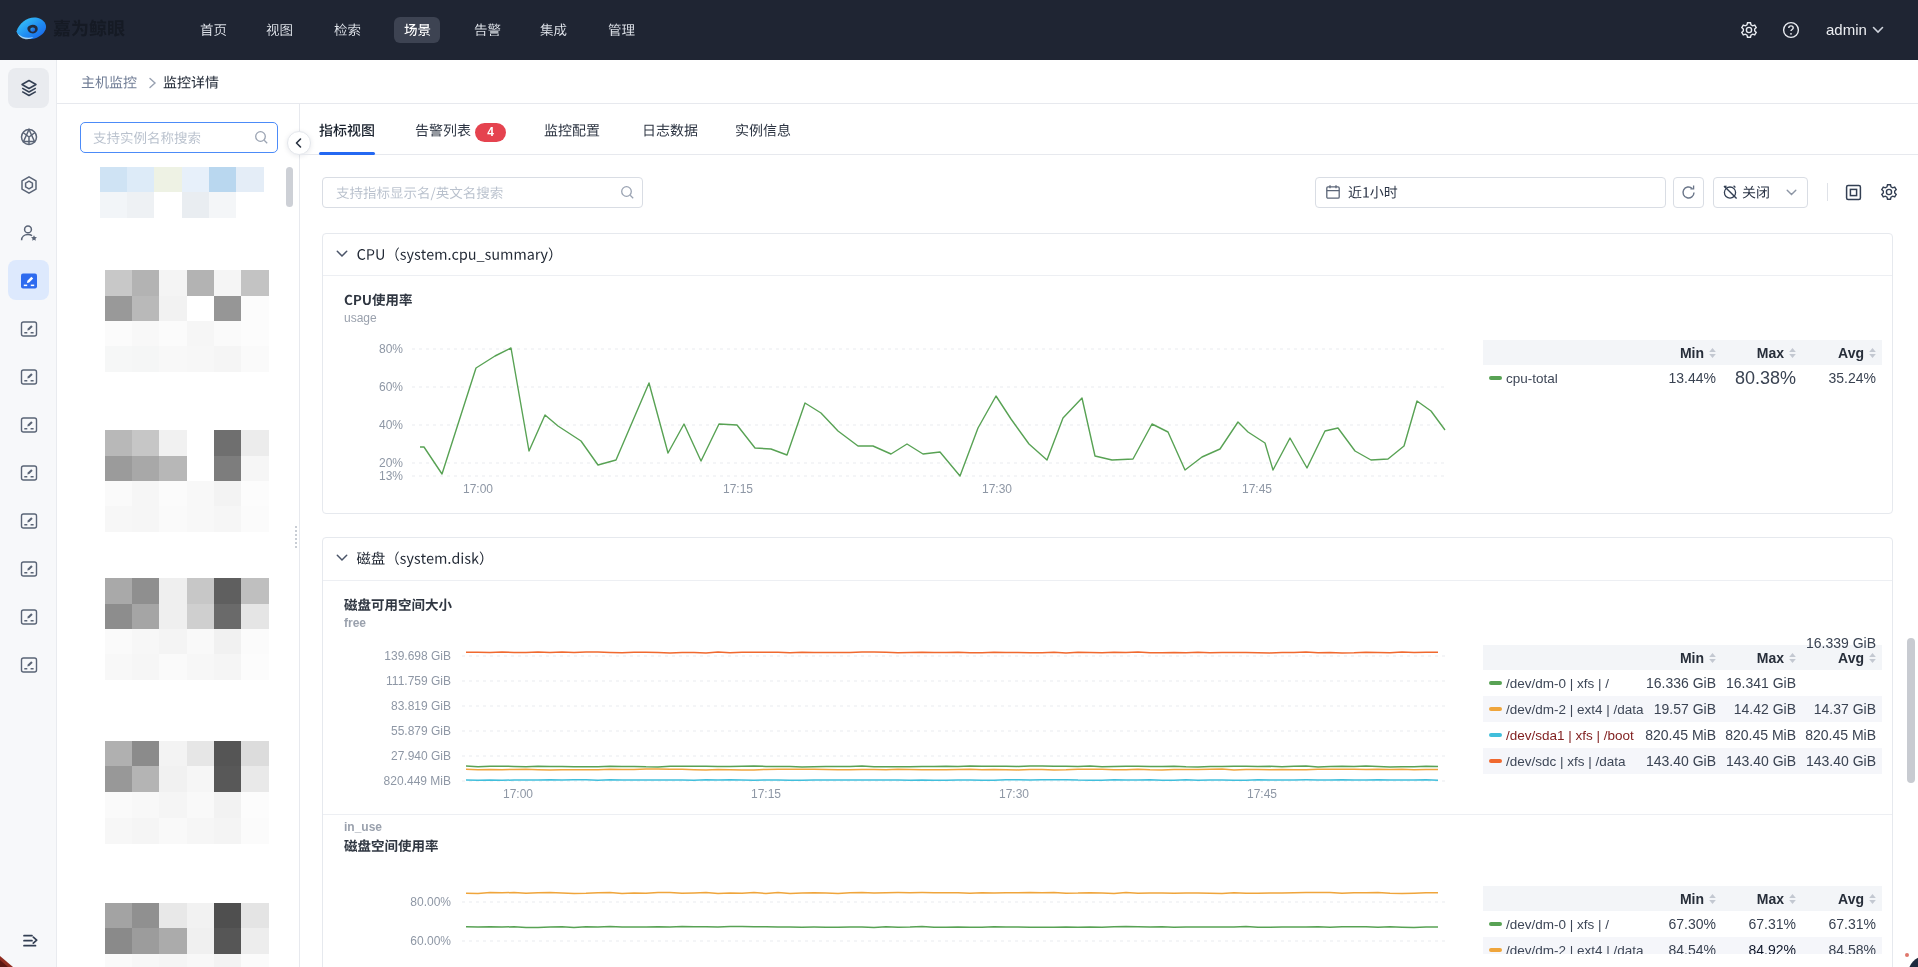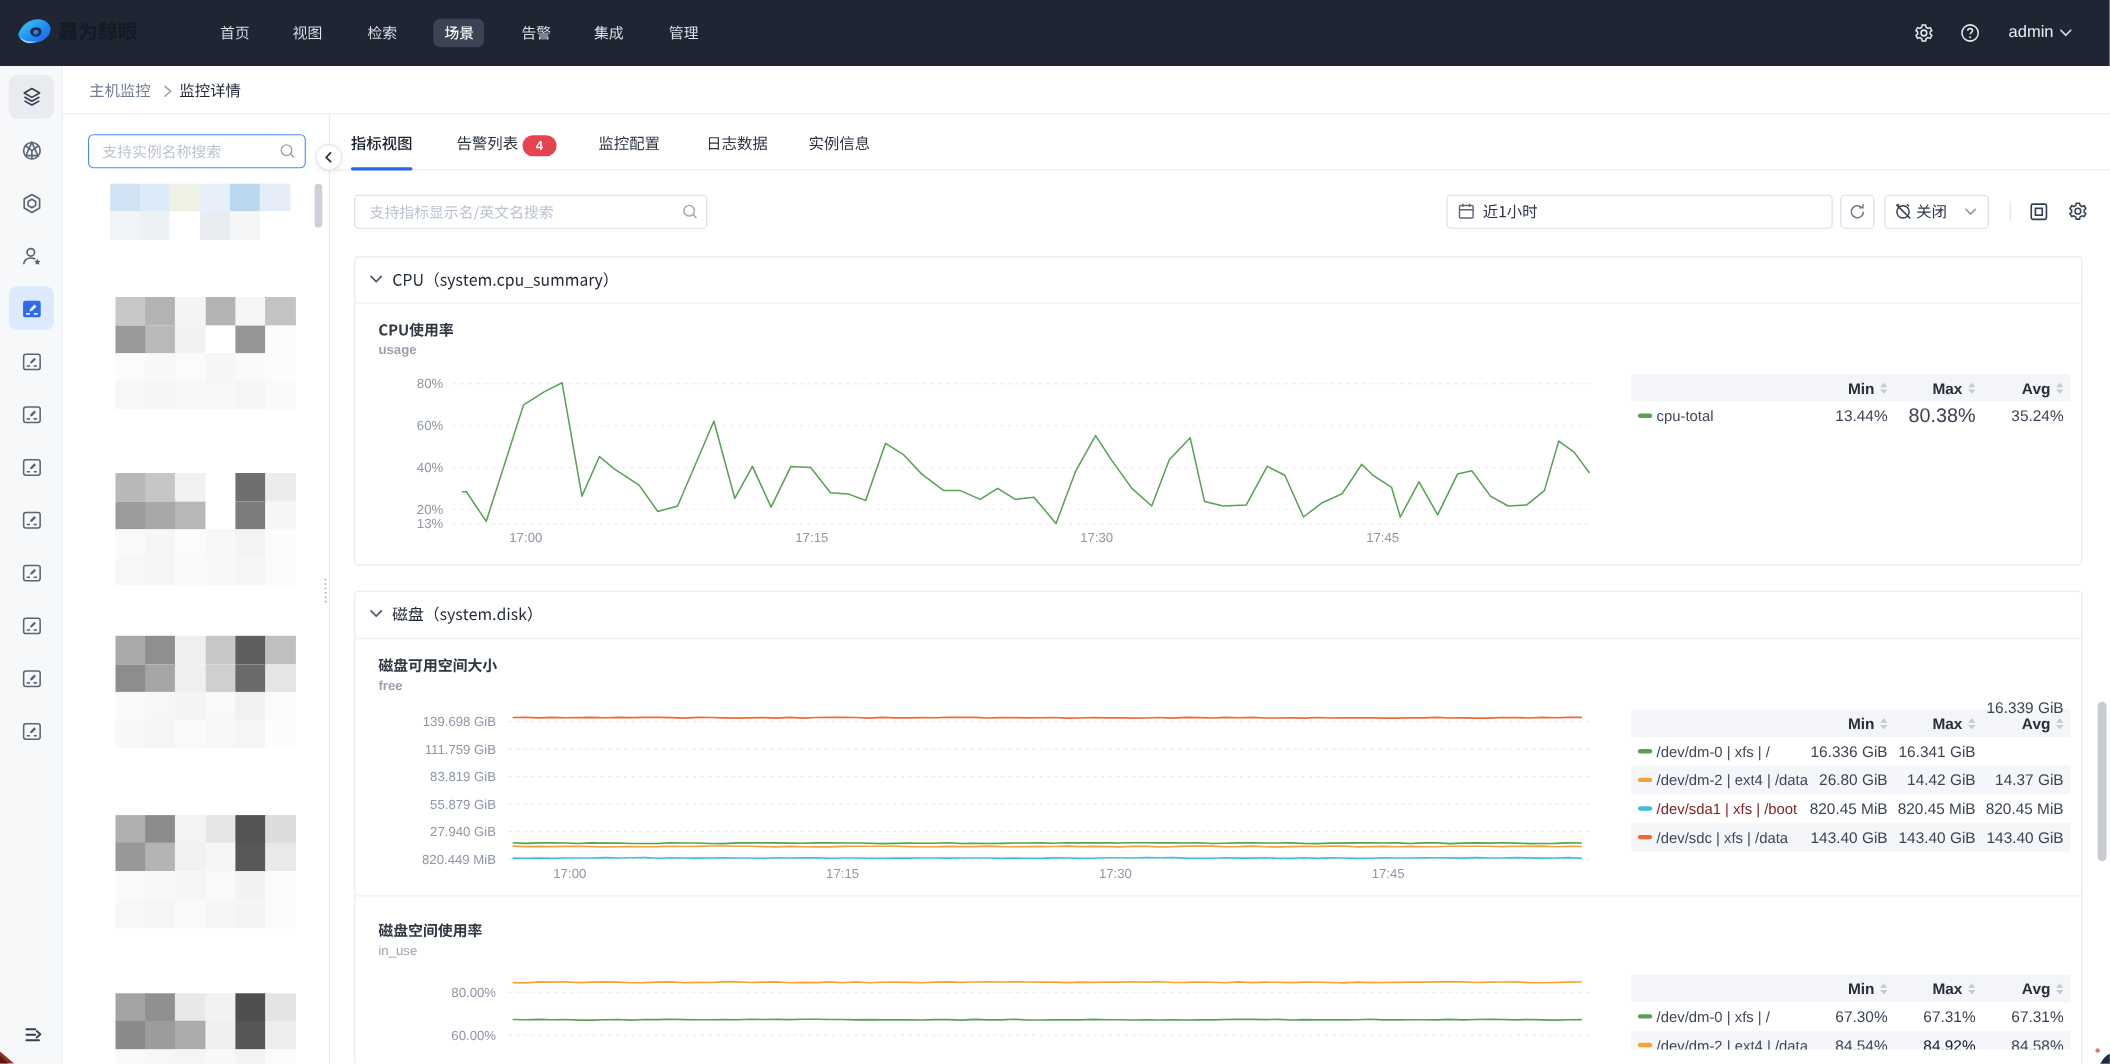--- a/index.html
+++ b/index.html
@@ -433,21 +433,21 @@
 <div style="position:absolute;left:356px;top:247.2px;">
       <svg class="" width="207" height="15" viewBox="0 -12.8 207 15.1" style="display:block;overflow:visible">
         <path d="M5.5 0.2C6.8 0.2 7.9 -0.4 8.7 -1.3L8 -2.2C7.3 -1.4 6.5 -1 5.5 -1C3.5 -1 2.2 -2.7 2.2 -5.4C2.2 -8 3.6 -9.6 5.6 -9.6C6.5 -9.6 7.2 -9.2 7.7 -8.6L8.5 -9.5C7.9 -10.2 6.8 -10.8 5.6 -10.8C2.9 -10.8 0.8 -8.7 0.8 -5.3C0.8 -1.9 2.8 0.2 5.5 0.2Z M10.7 0H12V-4.2H13.8C16.1 -4.2 17.7 -5.3 17.7 -7.5C17.7 -9.8 16.1 -10.6 13.7 -10.6H10.7ZM12 -5.3V-9.5H13.6C15.4 -9.5 16.4 -9.1 16.4 -7.5C16.4 -6 15.5 -5.3 13.6 -5.3Z M23.7 0.2C25.8 0.2 27.5 -1 27.5 -4.4V-10.6H26.2V-4.4C26.2 -1.8 25.1 -1 23.7 -1C22.3 -1 21.2 -1.8 21.2 -4.4V-10.6H19.9V-4.4C19.9 -1 21.5 0.2 23.7 0.2Z M39 -5.5C39 -2.7 40.1 -0.4 41.8 1.4L42.7 0.9C41 -0.8 40 -2.9 40 -5.5C40 -8.1 41 -10.2 42.7 -12L41.8 -12.4C40.1 -10.6 39 -8.3 39 -5.5Z M46.8 0.2C48.6 0.2 49.6 -0.9 49.6 -2.1C49.6 -3.6 48.4 -4.1 47.2 -4.5C46.4 -4.9 45.5 -5.2 45.5 -5.9C45.5 -6.5 46 -7 47 -7C47.7 -7 48.3 -6.7 48.8 -6.4L49.4 -7.2C48.8 -7.7 48 -8.1 47 -8.1C45.3 -8.1 44.3 -7.1 44.3 -5.8C44.3 -4.5 45.5 -4 46.6 -3.6C47.4 -3.2 48.4 -2.9 48.4 -2.1C48.4 -1.4 47.9 -0.8 46.8 -0.8C45.9 -0.8 45.2 -1.2 44.5 -1.8L43.8 -0.9C44.6 -0.3 45.7 0.2 46.8 0.2Z M51.6 3.4C53.2 3.4 54 2.2 54.6 0.7L57.5 -7.9H56.2L54.8 -3.5C54.6 -2.8 54.4 -2 54.2 -1.3H54.1C53.8 -2 53.6 -2.8 53.3 -3.5L51.7 -7.9H50.4L53.5 0L53.3 0.6C53 1.6 52.5 2.3 51.6 2.3C51.4 2.3 51.1 2.2 51 2.2L50.7 3.2C51 3.3 51.3 3.4 51.6 3.4Z M61.1 0.2C63 0.2 64 -0.9 64 -2.1C64 -3.6 62.7 -4.1 61.6 -4.5C60.7 -4.9 59.9 -5.2 59.9 -5.9C59.9 -6.5 60.3 -7 61.3 -7C62 -7 62.6 -6.7 63.1 -6.4L63.8 -7.2C63.2 -7.7 62.3 -8.1 61.3 -8.1C59.6 -8.1 58.6 -7.1 58.6 -5.8C58.6 -4.5 59.8 -4 60.9 -3.6C61.8 -3.2 62.7 -2.9 62.7 -2.1C62.7 -1.4 62.2 -0.8 61.2 -0.8C60.2 -0.8 59.5 -1.2 58.8 -1.8L58.2 -0.9C58.9 -0.3 60 0.2 61.1 0.2Z M68.3 0.2C68.8 0.2 69.3 0 69.8 -0.1L69.5 -1.1C69.3 -1 68.9 -0.9 68.6 -0.9C67.7 -0.9 67.4 -1.4 67.4 -2.4V-6.8H69.5V-7.9H67.4V-10.1H66.3L66.1 -7.9L64.9 -7.8V-6.8H66.1V-2.4C66.1 -0.9 66.6 0.2 68.3 0.2Z M74.5 0.2C75.6 0.2 76.4 -0.2 77.1 -0.6L76.6 -1.5C76 -1.1 75.4 -0.9 74.6 -0.9C73.2 -0.9 72.1 -1.9 72 -3.6H77.3C77.4 -3.8 77.4 -4.1 77.4 -4.4C77.4 -6.6 76.3 -8.1 74.3 -8.1C72.5 -8.1 70.7 -6.5 70.7 -3.9C70.7 -1.3 72.4 0.2 74.5 0.2ZM72 -4.6C72.2 -6.1 73.2 -7 74.3 -7C75.5 -7 76.2 -6.2 76.2 -4.6Z M79.3 0H80.7V-5.7C81.4 -6.5 82.1 -6.9 82.6 -6.9C83.7 -6.9 84.1 -6.3 84.1 -4.8V0H85.4V-5.7C86.2 -6.5 86.8 -6.9 87.4 -6.9C88.4 -6.9 88.9 -6.3 88.9 -4.8V0H90.2V-5C90.2 -7 89.4 -8.1 87.8 -8.1C86.9 -8.1 86 -7.5 85.2 -6.6C84.9 -7.5 84.3 -8.1 83 -8.1C82.1 -8.1 81.3 -7.5 80.6 -6.7H80.6L80.4 -7.9H79.3Z M93.5 0.2C94 0.2 94.4 -0.2 94.4 -0.8C94.4 -1.4 94 -1.8 93.5 -1.8C92.9 -1.8 92.5 -1.4 92.5 -0.8C92.5 -0.2 92.9 0.2 93.5 0.2Z M99.9 0.2C100.8 0.2 101.7 -0.2 102.5 -0.8L101.9 -1.7C101.4 -1.3 100.7 -0.9 100 -0.9C98.6 -0.9 97.6 -2.1 97.6 -3.9C97.6 -5.7 98.6 -7 100.1 -7C100.7 -7 101.2 -6.7 101.6 -6.3L102.3 -7.1C101.7 -7.6 101 -8.1 100 -8.1C98 -8.1 96.2 -6.6 96.2 -3.9C96.2 -1.3 97.8 0.2 99.9 0.2Z M104.2 3.3H105.5V0.7L105.5 -0.7C106.2 -0.1 107 0.2 107.7 0.2C109.5 0.2 111.1 -1.4 111.1 -4.1C111.1 -6.5 110 -8.1 108 -8.1C107 -8.1 106.2 -7.6 105.4 -7H105.4L105.3 -7.9H104.2ZM107.4 -0.9C106.9 -0.9 106.2 -1.1 105.5 -1.7V-5.9C106.3 -6.6 107 -7 107.6 -7C109.1 -7 109.7 -5.8 109.7 -4C109.7 -2.1 108.8 -0.9 107.4 -0.9Z M115.5 0.2C116.6 0.2 117.3 -0.4 118.1 -1.2H118.1L118.2 0H119.3V-7.9H118V-2.3C117.3 -1.4 116.7 -1 115.9 -1C114.8 -1 114.4 -1.6 114.4 -3V-7.9H113.1V-2.9C113.1 -0.9 113.8 0.2 115.5 0.2Z M120.8 2H128.6V1.2H120.8Z M132.2 0.2C134 0.2 135 -0.9 135 -2.1C135 -3.6 133.8 -4.1 132.6 -4.5C131.7 -4.9 130.9 -5.2 130.9 -5.9C130.9 -6.5 131.4 -7 132.4 -7C133.1 -7 133.6 -6.7 134.2 -6.4L134.8 -7.2C134.2 -7.7 133.3 -8.1 132.4 -8.1C130.6 -8.1 129.7 -7.1 129.7 -5.8C129.7 -4.5 130.8 -4 131.9 -3.6C132.8 -3.2 133.7 -2.9 133.7 -2.1C133.7 -1.4 133.2 -0.8 132.2 -0.8C131.3 -0.8 130.6 -1.2 129.9 -1.8L129.2 -0.9C130 -0.3 131 0.2 132.2 0.2Z M139.2 0.2C140.3 0.2 141 -0.4 141.8 -1.2H141.8L141.9 0H143V-7.9H141.7V-2.3C141 -1.4 140.4 -1 139.6 -1C138.5 -1 138.1 -1.6 138.1 -3V-7.9H136.8V-2.9C136.8 -0.9 137.5 0.2 139.2 0.2Z M145.7 0H147V-5.7C147.7 -6.5 148.4 -6.9 149 -6.9C150 -6.9 150.5 -6.3 150.5 -4.8V0H151.8V-5.7C152.5 -6.5 153.1 -6.9 153.8 -6.9C154.8 -6.9 155.2 -6.3 155.2 -4.8V0H156.5V-5C156.5 -7 155.8 -8.1 154.2 -8.1C153.2 -8.1 152.4 -7.5 151.6 -6.6C151.2 -7.5 150.6 -8.1 149.4 -8.1C148.4 -8.1 147.6 -7.5 146.9 -6.7H146.9L146.8 -7.9H145.7Z M159.1 0H160.4V-5.7C161.2 -6.5 161.8 -6.9 162.4 -6.9C163.4 -6.9 163.9 -6.3 163.9 -4.8V0H165.2V-5.7C165.9 -6.5 166.6 -6.9 167.2 -6.9C168.2 -6.9 168.6 -6.3 168.6 -4.8V0H170V-5C170 -7 169.2 -8.1 167.6 -8.1C166.6 -8.1 165.8 -7.5 165 -6.6C164.7 -7.5 164 -8.1 162.8 -8.1C161.9 -8.1 161.1 -7.5 160.4 -6.7H160.3L160.2 -7.9H159.1Z M174.3 0.2C175.3 0.2 176.2 -0.3 177 -0.9H177L177.1 0H178.2V-4.8C178.2 -6.8 177.4 -8.1 175.5 -8.1C174.2 -8.1 173.1 -7.5 172.4 -7L172.9 -6.1C173.5 -6.6 174.3 -7 175.3 -7C176.6 -7 176.9 -6 176.9 -5C173.5 -4.6 172.1 -3.8 172.1 -2C172.1 -0.6 173 0.2 174.3 0.2ZM174.7 -0.9C173.9 -0.9 173.3 -1.2 173.3 -2.1C173.3 -3.1 174.2 -3.8 176.9 -4.1V-1.9C176.1 -1.2 175.5 -0.9 174.7 -0.9Z M180.7 0H182V-5.1C182.6 -6.4 183.4 -6.9 184 -6.9C184.3 -6.9 184.5 -6.8 184.8 -6.8L185 -7.9C184.8 -8 184.5 -8.1 184.2 -8.1C183.3 -8.1 182.5 -7.4 181.9 -6.4H181.9L181.8 -7.9H180.7Z M186.5 3.4C188 3.4 188.8 2.2 189.4 0.7L192.4 -7.9H191.1L189.6 -3.5C189.4 -2.8 189.2 -2 189 -1.3H188.9C188.7 -2 188.4 -2.8 188.2 -3.5L186.6 -7.9H185.2L188.3 0L188.2 0.6C187.8 1.6 187.3 2.3 186.4 2.3C186.2 2.3 185.9 2.2 185.8 2.2L185.5 3.2C185.8 3.3 186.1 3.4 186.5 3.4Z M197 -5.5C197 -8.3 195.8 -10.6 194.1 -12.4L193.2 -12C194.9 -10.2 195.9 -8.1 195.9 -5.5C195.9 -2.9 194.9 -0.8 193.2 0.9L194.1 1.4C195.8 -0.4 197 -2.7 197 -5.5Z" fill="#232a36"></path>
       </svg>
     </div>
 <div style="position:absolute;left:344px;top:292.7px;">
       <svg class="" width="68" height="14" viewBox="0 -11.9 68 14.0" style="display:block;overflow:visible">
         <path d="M5.3 0.2C6.6 0.2 7.7 -0.3 8.5 -1.3L7.4 -2.5C6.9 -1.9 6.2 -1.5 5.4 -1.5C3.8 -1.5 2.8 -2.8 2.8 -5C2.8 -7.2 3.9 -8.5 5.4 -8.5C6.2 -8.5 6.8 -8.1 7.3 -7.6L8.3 -8.9C7.7 -9.6 6.7 -10.2 5.4 -10.2C2.8 -10.2 0.7 -8.2 0.7 -5C0.7 -1.6 2.8 0.2 5.3 0.2Z M10.1 0H12.1V-3.6H13.4C15.6 -3.6 17.3 -4.6 17.3 -6.9C17.3 -9.2 15.6 -10 13.4 -10H10.1ZM12.1 -5.1V-8.4H13.2C14.6 -8.4 15.3 -8 15.3 -6.9C15.3 -5.7 14.7 -5.1 13.3 -5.1Z M22.9 0.2C25.4 0.2 26.8 -1.2 26.8 -4.5V-10H24.9V-4.3C24.9 -2.2 24.1 -1.5 22.9 -1.5C21.8 -1.5 21 -2.2 21 -4.3V-10H19V-4.5C19 -1.2 20.5 0.2 22.9 0.2Z M31.4 -11.5C30.7 -9.6 29.4 -7.7 28.1 -6.4C28.4 -6 28.8 -5.2 29 -4.8C29.4 -5.2 29.7 -5.6 30.1 -6V1.2H31.6V-8.4C31.9 -8.9 32.2 -9.4 32.4 -9.9V-8.7H35.8V-7.7H32.7V-3.8H35.7C35.7 -3.2 35.5 -2.7 35.3 -2.2C34.7 -2.6 34.3 -3.1 34 -3.6L32.7 -3.2C33.1 -2.4 33.7 -1.8 34.3 -1.2C33.8 -0.7 33 -0.4 31.9 -0.1C32.2 0.2 32.7 0.9 32.9 1.2C34.1 0.8 35 0.4 35.7 -0.2C36.9 0.5 38.5 0.9 40.3 1.2C40.5 0.8 40.9 0.1 41.3 -0.3C39.4 -0.4 37.9 -0.8 36.6 -1.4C37 -2.1 37.3 -2.9 37.4 -3.8H40.7V-7.7H37.4V-8.7H41V-10.1H37.4V-11.4H35.8V-10.1H32.5L32.9 -11ZM34.2 -6.4H35.8V-5.2V-5.1H34.2ZM37.4 -6.4H39.1V-5.1H37.4V-5.2Z M43.4 -10.6V-5.7C43.4 -3.8 43.3 -1.4 41.8 0.2C42.1 0.4 42.8 1 43.1 1.3C44 0.2 44.5 -1.3 44.8 -2.7H47.5V1H49.2V-2.7H52V-0.7C52 -0.5 51.9 -0.4 51.7 -0.4C51.4 -0.4 50.5 -0.4 49.8 -0.4C50 0 50.2 0.7 50.3 1.1C51.5 1.1 52.3 1.1 52.9 0.9C53.4 0.6 53.6 0.2 53.6 -0.7V-10.6ZM45 -9H47.5V-7.5H45ZM52 -9V-7.5H49.2V-9ZM45 -5.9H47.5V-4.3H44.9C45 -4.8 45 -5.3 45 -5.7ZM52 -5.9V-4.3H49.2V-5.9Z M66 -8.7C65.6 -8.1 64.8 -7.4 64.2 -7L65.4 -6.3C66 -6.7 66.7 -7.3 67.3 -7.9ZM55.9 -7.8C56.6 -7.3 57.5 -6.7 57.9 -6.2L59 -7.2C58.6 -7.6 57.7 -8.2 57 -8.6ZM55.5 -2.8V-1.3H60.8V1.2H62.6V-1.3H67.9V-2.8H62.6V-3.7H60.8V-2.8ZM60.5 -11.2 60.9 -10.4H55.9V-8.9H60.5C60.2 -8.5 59.9 -8.1 59.8 -8C59.6 -7.7 59.4 -7.6 59.2 -7.5C59.3 -7.2 59.5 -6.5 59.6 -6.3C59.8 -6.3 60.1 -6.4 61.2 -6.5C60.7 -6 60.3 -5.7 60.1 -5.5C59.6 -5.1 59.3 -4.9 58.9 -4.8C59.1 -4.5 59.3 -3.8 59.4 -3.5C59.7 -3.7 60.2 -3.8 63.5 -4.1C63.6 -3.8 63.7 -3.6 63.7 -3.4L65 -3.9C64.9 -4.2 64.7 -4.6 64.4 -5C65.2 -4.5 66.1 -3.9 66.6 -3.5L67.8 -4.4C67.2 -4.9 66 -5.7 65.1 -6.2L64.2 -5.4C64 -5.8 63.8 -6.1 63.5 -6.3L62.4 -5.9C62.5 -5.7 62.7 -5.5 62.8 -5.2L61.4 -5.1C62.5 -6 63.6 -7 64.5 -8.1L63.3 -8.9C63 -8.5 62.7 -8.1 62.4 -7.8L61.2 -7.7C61.5 -8.1 61.8 -8.5 62.1 -8.9H67.7V-10.4H62.9C62.7 -10.8 62.4 -11.2 62.1 -11.5ZM55.5 -4.8 56.3 -3.5C57.1 -3.9 58 -4.3 58.9 -4.8L59.2 -5L58.9 -6.1C57.6 -5.6 56.3 -5.1 55.5 -4.8Z" fill="#2f3641"></path>
       </svg>
     </div>
-<div class="abs" style="left:344px;top:311px;font-size:12px;font-weight:bold;color:#9aa1ad">usage</div>
+<div class="abs" style="left:344px;top:311px;font-size:12px;font-weight:normal;color:#9aa1ad">usage</div>
 <div class="abs" style="left:1483px;top:340px;width:399px;height:25px;background:#f3f5f8"></div>
     <div class="abs" style="left:1627px;top:340px;width:90px;height:25px;display:flex;align-items:center;justify-content:flex-end;font-size:14px;font-weight:bold;color:#272e3a">Min<svg width="9" height="12" viewBox="0 0 9 12" style="margin-left:4px">
         <path d="M4.5 1 7.8 5H1.2Z" fill="#c3c8d1"></path>
         <path d="M4.5 11 1.2 7h6.6Z" fill="#c3c8d1"></path>
       </svg></div>
     <div class="abs" style="left:1707px;top:340px;width:90px;height:25px;display:flex;align-items:center;justify-content:flex-end;font-size:14px;font-weight:bold;color:#272e3a">Max<svg width="9" height="12" viewBox="0 0 9 12" style="margin-left:4px">
         <path d="M4.5 1 7.8 5H1.2Z" fill="#c3c8d1"></path>
         <path d="M4.5 11 1.2 7h6.6Z" fill="#c3c8d1"></path>
       </svg></div>
     <div class="abs" style="left:1787px;top:340px;width:90px;height:25px;display:flex;align-items:center;justify-content:flex-end;font-size:14px;font-weight:bold;color:#272e3a">Avg<svg width="9" height="12" viewBox="0 0 9 12" style="margin-left:4px">
@@ -506,21 +506,21 @@
         <path d="M4.5 11 1.2 7h6.6Z" fill="#c3c8d1"></path>
       </svg></div>
     <div class="abs" style="left:1489px;top:681px;width:13px;height:4px;border-radius:2px;background:#58a254"></div>
     <div class="abs" style="left:1506px;top:670px;height:26px;display:flex;align-items:center;font-size:13.5px;color:#3e4757">/dev/dm-0 | xfs | /</div>
     <div class="abs" style="left:1606px;top:670px;width:110px;height:26px;display:flex;align-items:center;justify-content:flex-end;font-size:14px;color:#3a4352">16.336 GiB</div>
     <div class="abs" style="left:1686px;top:670px;width:110px;height:26px;display:flex;align-items:center;justify-content:flex-end;font-size:14px;color:#3a4352">16.341 GiB</div>
     <div class="abs" style="left:1766px;top:630px;width:110px;height:26px;display:flex;align-items:center;justify-content:flex-end;font-size:14px;color:#3a4352">16.339 GiB</div>
     <div class="abs" style="left:1483px;top:696px;width:399px;height:26px;background:#f5f6fa"></div>
     <div class="abs" style="left:1489px;top:707px;width:13px;height:4px;border-radius:2px;background:#efa53c"></div>
     <div class="abs" style="left:1506px;top:696px;height:26px;display:flex;align-items:center;font-size:13.5px;color:#3e4757">/dev/dm-2 | ext4 | /data</div>
-    <div class="abs" style="left:1606px;top:696px;width:110px;height:26px;display:flex;align-items:center;justify-content:flex-end;font-size:14px;color:#3a4352">26.80 GiB</div>
+    <div class="abs" style="left:1606px;top:696px;width:110px;height:26px;display:flex;align-items:center;justify-content:flex-end;font-size:14px;color:#3a4352">19.57 GiB</div>
     <div class="abs" style="left:1686px;top:696px;width:110px;height:26px;display:flex;align-items:center;justify-content:flex-end;font-size:14px;color:#3a4352">14.42 GiB</div>
     <div class="abs" style="left:1766px;top:696px;width:110px;height:26px;display:flex;align-items:center;justify-content:flex-end;font-size:14px;color:#3a4352">14.37 GiB</div>
     <div class="abs" style="left:1489px;top:733px;width:13px;height:4px;border-radius:2px;background:#41bedb"></div>
     <div class="abs" style="left:1506px;top:722px;height:26px;display:flex;align-items:center;font-size:13.5px;color:#7f1d1d">/dev/sda1 | xfs | /boot</div>
     <div class="abs" style="left:1606px;top:722px;width:110px;height:26px;display:flex;align-items:center;justify-content:flex-end;font-size:14px;color:#3a4352">820.45 MiB</div>
     <div class="abs" style="left:1686px;top:722px;width:110px;height:26px;display:flex;align-items:center;justify-content:flex-end;font-size:14px;color:#3a4352">820.45 MiB</div>
     <div class="abs" style="left:1766px;top:722px;width:110px;height:26px;display:flex;align-items:center;justify-content:flex-end;font-size:14px;color:#3a4352">820.45 MiB</div>
     <div class="abs" style="left:1483px;top:748px;width:399px;height:26px;background:#f5f6fa"></div>
     <div class="abs" style="left:1489px;top:759px;width:13px;height:4px;border-radius:2px;background:#f0692f"></div>
     <div class="abs" style="left:1506px;top:748px;height:26px;display:flex;align-items:center;font-size:13.5px;color:#3e4757">/dev/sdc | xfs | /data</div>
@@ -548,21 +548,21 @@
       <polyline points="136,126.1 148,126.7 160,126.2 172,126.3 184,126.4 196,126.8 208,126.2 220,126.5 232,126.5 244,126.8 256,126.8 268,126.8 280,126.3 292,126.4 304,126.4 316,126.8 328,126.9 340,126.2 352,126.2 364,126.3 376,126.3 388,126.5 400,126.6 412,126.3 424,126.1 436,126.4 448,126.4 460,126.6 472,126.9 484,126.7 496,126.5 508,126.6 520,126.6 532,126.1 544,126.8 556,126.7 568,126.8 580,126.7 592,126.4 604,126.4 616,126.2 628,126.6 640,126.1 652,126.2 664,126.3 676,126.2 688,126.4 700,126.1 712,126.1 724,126.2 736,126.2 748,126.4 760,126.1 772,126.8 784,126.6 796,126.2 808,126.3 820,126.4 832,126.4 844,126.2 856,126.8 868,126.9 880,126.5 892,126.5 904,126.2 916,126.2 928,126.4 940,126.3 952,126.8 964,126.2 976,126.1 988,126.9 1000,126.5 1012,126.2 1024,126.5 1036,126.1 1048,126.5 1060,126.9 1072,126.8 1084,126.7 1096,126.3 1108,126.4" fill="none" stroke="#58a254" stroke-width="1.5"></polyline>
       <polyline points="136,129.2 148,129.7 160,129.5 172,129.7 184,129.4 196,129.3 208,129.7 220,129.9 232,129.8 244,129.7 256,129.8 268,129.7 280,129.3 292,129.5 304,129.4 316,129.1 328,129.1 340,129.3 352,129.3 364,129.7 376,129.9 388,129.5 400,129.8 412,129.9 424,129.9 436,129.4 448,129.3 460,129.3 472,129.3 484,129.3 496,129.6 508,129.8 520,129.8 532,129.5 544,129.6 556,129.7 568,129.2 580,129.6 592,129.8 604,129.7 616,129.7 628,129.5 640,129.2 652,129.7 664,129.4 676,129.7 688,129.9 700,129.4 712,129.4 724,129.9 736,129.7 748,129.2 760,129.2 772,129.2 784,129.8 796,129.7 808,129.2 820,129.8 832,129.9 844,129.6 856,129.4 868,129.5 880,129.2 892,129.1 904,129.9 916,129.6 928,129.5 940,129.8 952,129.4 964,129.8 976,129.8 988,129.3 1000,129.3 1012,129.3 1024,129.3 1036,129.6 1048,129.3 1060,129.4 1072,129.2 1084,129.8 1096,129.4 1108,129.5" fill="none" stroke="#efa53c" stroke-width="1.5"></polyline>
       <polyline points="136,140.1 148,140.2 160,140.0 172,140.3 184,140.0 196,140.0 208,140.0 220,139.7 232,140.0 244,139.8 256,139.7 268,140.2 280,139.8 292,140.0 304,140.1 316,140.0 328,139.9 340,140.0 352,140.0 364,140.2 376,139.8 388,140.0 400,139.8 412,139.9 424,140.2 436,140.0 448,140.0 460,140.2 472,140.2 484,140.0 496,140.1 508,140.0 520,140.0 532,140.1 544,140.0 556,140.0 568,140.0 580,140.3 592,140.1 604,140.2 616,140.3 628,139.9 640,140.0 652,140.3 664,140.2 676,139.8 688,139.8 700,140.0 712,139.7 724,139.8 736,139.7 748,140.1 760,140.2 772,140.2 784,139.8 796,140.1 808,140.1 820,139.8 832,140.2 844,140.3 856,139.8 868,140.3 880,139.9 892,140.0 904,140.3 916,140.2 928,139.8 940,140.0 952,140.0 964,139.9 976,139.8 988,139.9 1000,140.1 1012,139.7 1024,140.0 1036,140.0 1048,139.7 1060,139.9 1072,140.1 1084,140.0 1096,139.7 1108,140.3" fill="none" stroke="#41bedb" stroke-width="1.5"></polyline>
     </svg>
 <div class="hline" style="left:323px;top:814px;width:1569px;background:#edeff3"></div>
 <div style="position:absolute;left:344px;top:838.7px;">
       <svg class="" width="94" height="14" viewBox="0 -11.9 94 14.0" style="display:block;overflow:visible">
         <path d="M9.1 0.8C9.3 0.6 9.7 0.5 11.9 0.1C12 0.5 12.1 0.8 12.1 1L13.2 0.8C13.1 -0.1 12.8 -1.5 12.4 -2.5L11.4 -2.3C12 -3.4 12.5 -4.6 13 -5.7L11.6 -6.3C11.4 -5.8 11.2 -5.2 11 -4.7L10.2 -4.6C10.6 -5.4 11.1 -6.4 11.4 -7.3L10.4 -7.7H13.1V-9.2H11C11.4 -9.7 11.7 -10.4 12 -11L10.4 -11.5C10.2 -10.8 9.9 -9.9 9.5 -9.2H7.5L8.3 -9.5C8.1 -10.1 7.7 -10.9 7.2 -11.5L5.9 -11C6.3 -10.4 6.6 -9.7 6.8 -9.2H4.8V-7.7H6C5.8 -6.6 5.3 -5.4 5.1 -5.1C4.9 -4.7 4.7 -4.5 4.5 -4.4C4.7 -4.1 4.9 -3.4 5 -3.1C5.2 -3.2 5.5 -3.3 6.4 -3.4C5.9 -2.5 5.5 -1.8 5.3 -1.6C5 -1.1 4.8 -0.7 4.5 -0.6V-6.7H2.5C2.7 -7.6 2.9 -8.6 3.1 -9.5H4.6V-10.8H0.4V-9.5H1.7C1.5 -7.4 1.1 -5.4 0.2 -4.1C0.4 -3.7 0.7 -2.8 0.8 -2.5C1 -2.7 1.1 -2.9 1.3 -3.2V0.6H2.5V-0.5H4.4C4.6 -0.1 4.8 0.5 4.8 0.7C5.1 0.6 5.5 0.5 7.6 0.1C7.6 0.4 7.7 0.7 7.7 1L8.8 0.8C8.8 0.4 8.7 -0 8.6 -0.5C8.8 -0.1 9 0.5 9 0.8L9.1 0.7ZM2.5 -5.4H3.3V-1.7H2.5ZM9 -3.1C9.2 -3.2 9.5 -3.3 10.4 -3.4C10 -2.5 9.7 -1.8 9.5 -1.6C9.2 -1 8.9 -0.7 8.6 -0.6C8.5 -1.2 8.3 -1.9 8.2 -2.5L7.2 -2.3C7.9 -3.4 8.5 -4.6 8.9 -5.8L7.6 -6.4C7.4 -5.8 7.2 -5.2 7 -4.7L6.2 -4.6C6.6 -5.4 7.1 -6.4 7.4 -7.3L6.5 -7.7H10C9.7 -6.6 9.2 -5.4 9.1 -5.1C8.9 -4.8 8.7 -4.5 8.5 -4.4C8.7 -4.1 8.9 -3.4 9 -3.1ZM7.1 -2.2 7.4 -1 6.3 -0.9C6.6 -1.3 6.9 -1.7 7.1 -2.2ZM11.3 -2.2C11.5 -1.9 11.6 -1.4 11.7 -1L10.5 -0.9C10.8 -1.3 11.1 -1.8 11.3 -2.2Z M14.1 -0.6V0.8H26.4V-0.6H25.1V-3.6H15.7C16.7 -4.3 17.2 -5.2 17.5 -6.2H19.3L18.6 -5.3C19.3 -5 20.4 -4.5 20.8 -4.1L21.6 -5.1C21.8 -4.7 22 -4.2 22 -3.8C23 -3.8 23.7 -3.8 24.2 -4C24.7 -4.3 24.8 -4.6 24.8 -5.3V-6.2H26.5V-7.6H24.8V-10.5H20.9L21.3 -11.3L19.5 -11.6C19.4 -11.3 19.3 -10.9 19.1 -10.5H16.1V-8.2L16.1 -7.6H14.1V-6.2H15.8C15.5 -5.6 15.1 -5.1 14.4 -4.6C14.7 -4.4 15.3 -3.8 15.5 -3.5V-0.6ZM18.8 -8.3C19.2 -8.1 19.8 -7.9 20.3 -7.6H17.7L17.7 -8.1V-9.2H19.5ZM23.2 -9.2V-7.6H21.3L21.8 -8.2C21.3 -8.5 20.3 -9 19.6 -9.2ZM23.2 -6.2V-5.3C23.2 -5.2 23.1 -5.2 22.9 -5.1L21.6 -5.2C21.2 -5.5 20.3 -5.9 19.6 -6.2ZM17 -0.6V-2.4H18.2V-0.6ZM19.7 -0.6V-2.4H20.8V-0.6ZM22.3 -0.6V-2.4H23.5V-0.6Z M34.3 -6.9C35.6 -6.2 37.6 -5.2 38.5 -4.6L39.6 -5.9C38.6 -6.5 36.6 -7.4 35.3 -8ZM32.1 -8C30.9 -7.1 29.4 -6.3 27.9 -5.9L28.8 -4.4L29.6 -4.7V-3.4H32.8V-0.7H27.9V0.8H39.6V-0.7H34.6V-3.4H38V-4.8H29.7C31 -5.4 32.3 -6.2 33.2 -7ZM32.4 -11.1C32.6 -10.8 32.8 -10.3 32.9 -9.9H27.8V-6.6H29.4V-8.5H38V-6.9H39.7V-9.9H34.9C34.7 -10.4 34.4 -11.1 34.2 -11.6Z M41.5 -8.2V1.2H43.1V-8.2ZM41.6 -10.6C42.3 -9.9 43 -9.1 43.2 -8.5L44.6 -9.3C44.3 -9.9 43.6 -10.8 42.9 -11.4ZM46 -3.8H48.6V-2.5H46ZM46 -6.4H48.6V-5.1H46ZM44.5 -7.7V-1.2H50.1V-7.7ZM45.1 -10.8V-9.3H51.5V-0.5C51.5 -0.4 51.4 -0.3 51.3 -0.3C51.1 -0.3 50.6 -0.3 50.2 -0.3C50.4 0.1 50.6 0.7 50.6 1.1C51.5 1.1 52.1 1.1 52.6 0.9C53 0.6 53.2 0.2 53.2 -0.5V-10.8Z M57.5 -11.5C56.7 -9.6 55.5 -7.7 54.2 -6.4C54.4 -6 54.9 -5.2 55 -4.8C55.4 -5.2 55.8 -5.6 56.1 -6V1.2H57.7V-8.4C58 -8.9 58.2 -9.4 58.5 -9.9V-8.7H61.9V-7.7H58.8V-3.8H61.8C61.7 -3.2 61.6 -2.7 61.3 -2.2C60.8 -2.6 60.4 -3.1 60 -3.6L58.7 -3.2C59.2 -2.4 59.7 -1.8 60.4 -1.2C59.8 -0.7 59 -0.4 57.9 -0.1C58.3 0.2 58.7 0.9 58.9 1.2C60.1 0.8 61 0.4 61.7 -0.2C63 0.5 64.5 0.9 66.3 1.2C66.5 0.8 67 0.1 67.3 -0.3C65.5 -0.4 63.9 -0.8 62.6 -1.4C63.1 -2.1 63.3 -2.9 63.4 -3.8H66.7V-7.7H63.5V-8.7H67.1V-10.1H63.5V-11.4H61.9V-10.1H58.6L59 -11ZM60.2 -6.4H61.9V-5.2V-5.1H60.2ZM63.5 -6.4H65.2V-5.1H63.5V-5.2Z M69.4 -10.6V-5.7C69.4 -3.8 69.3 -1.4 67.8 0.2C68.2 0.4 68.8 1 69.1 1.3C70.1 0.2 70.6 -1.3 70.8 -2.7H73.6V1H75.2V-2.7H78.1V-0.7C78.1 -0.5 78 -0.4 77.7 -0.4C77.5 -0.4 76.6 -0.4 75.8 -0.4C76 0 76.3 0.7 76.3 1.1C77.6 1.1 78.4 1.1 78.9 0.9C79.5 0.6 79.7 0.2 79.7 -0.7V-10.6ZM71 -9H73.6V-7.5H71ZM78.1 -9V-7.5H75.2V-9ZM71 -5.9H73.6V-4.3H71C71 -4.8 71 -5.3 71 -5.7ZM78.1 -5.9V-4.3H75.2V-5.9Z M92 -8.7C91.6 -8.1 90.8 -7.4 90.3 -7L91.5 -6.3C92 -6.7 92.8 -7.3 93.4 -7.9ZM81.9 -7.8C82.6 -7.3 83.5 -6.7 83.9 -6.2L85.1 -7.2C84.6 -7.6 83.7 -8.2 83 -8.6ZM81.6 -2.8V-1.3H86.9V1.2H88.6V-1.3H93.9V-2.8H88.6V-3.7H86.9V-2.8ZM86.5 -11.2 87 -10.4H81.9V-8.9H86.6C86.3 -8.5 86 -8.1 85.8 -8C85.6 -7.7 85.4 -7.6 85.2 -7.5C85.4 -7.2 85.6 -6.5 85.7 -6.3C85.9 -6.3 86.2 -6.4 87.2 -6.5C86.7 -6 86.3 -5.7 86.1 -5.5C85.6 -5.1 85.3 -4.9 85 -4.8C85.1 -4.5 85.3 -3.8 85.4 -3.5C85.7 -3.7 86.3 -3.8 89.5 -4.1C89.6 -3.8 89.7 -3.6 89.8 -3.4L91 -3.9C90.9 -4.2 90.7 -4.6 90.5 -5C91.3 -4.5 92.2 -3.9 92.7 -3.5L93.8 -4.4C93.2 -4.9 92 -5.7 91.1 -6.2L90.2 -5.4C90 -5.8 89.8 -6.1 89.6 -6.3L88.4 -5.9C88.6 -5.7 88.7 -5.5 88.9 -5.2L87.5 -5.1C88.5 -6 89.6 -7 90.5 -8.1L89.3 -8.9C89 -8.5 88.7 -8.1 88.4 -7.8L87.2 -7.7C87.5 -8.1 87.9 -8.5 88.1 -8.9H93.7V-10.4H88.9C88.7 -10.8 88.4 -11.2 88.2 -11.5ZM81.5 -4.8 82.3 -3.5C83.1 -3.9 84.1 -4.3 85 -4.8L85.2 -5L84.9 -6.1C83.7 -5.6 82.4 -5.1 81.5 -4.8Z" fill="#2f3641"></path>
       </svg>
     </div>
-<div class="abs" style="left:344px;top:857px;font-size:12px;font-weight:normal;color:#9aa1ad">in_use</div>
+<div class="abs" style="left:344px;top:820px;font-size:12px;font-weight:bold;color:#9aa1ad">in_use</div>
 <div class="abs" style="left:0;top:0;width:1918px;height:954px;overflow:hidden">
       <div class="abs" style="left:1483px;top:886px;width:399px;height:25px;background:#f3f5f8"></div>
       <div class="abs" style="left:1627px;top:886px;width:90px;height:25px;display:flex;align-items:center;justify-content:flex-end;font-size:14px;font-weight:bold;color:#272e3a">Min<svg width="9" height="12" viewBox="0 0 9 12" style="margin-left:4px">
           <path d="M4.5 1 7.8 5H1.2Z" fill="#c3c8d1"></path>
           <path d="M4.5 11 1.2 7h6.6Z" fill="#c3c8d1"></path>
         </svg></div>
       <div class="abs" style="left:1707px;top:886px;width:90px;height:25px;display:flex;align-items:center;justify-content:flex-end;font-size:14px;font-weight:bold;color:#272e3a">Max<svg width="9" height="12" viewBox="0 0 9 12" style="margin-left:4px">
           <path d="M4.5 1 7.8 5H1.2Z" fill="#c3c8d1"></path>
           <path d="M4.5 11 1.2 7h6.6Z" fill="#c3c8d1"></path>
         </svg></div>

